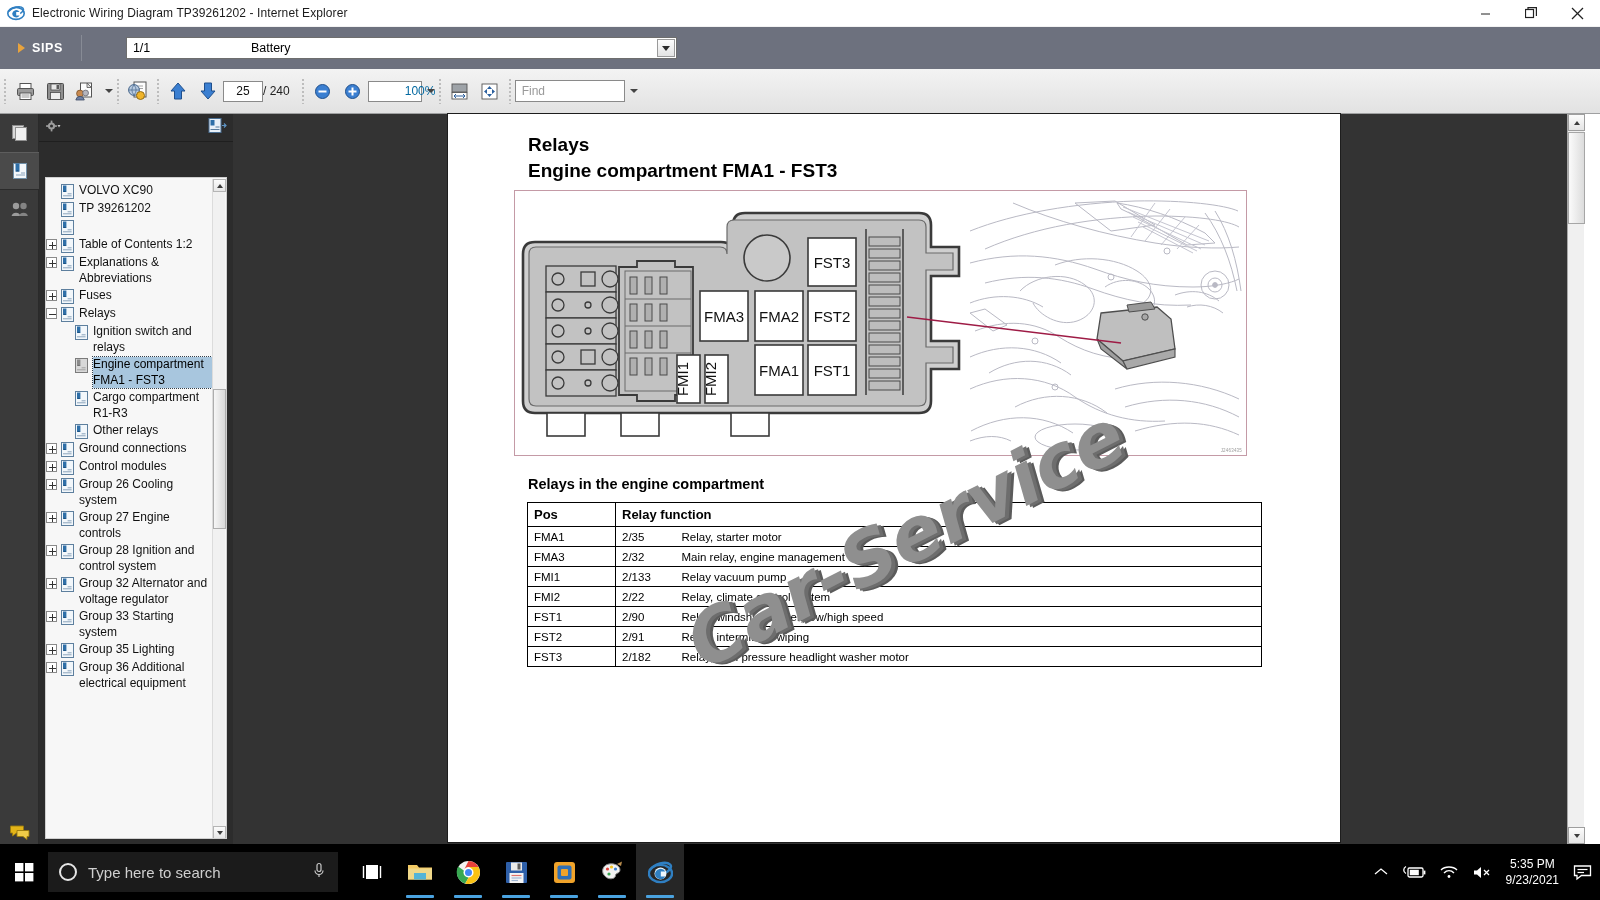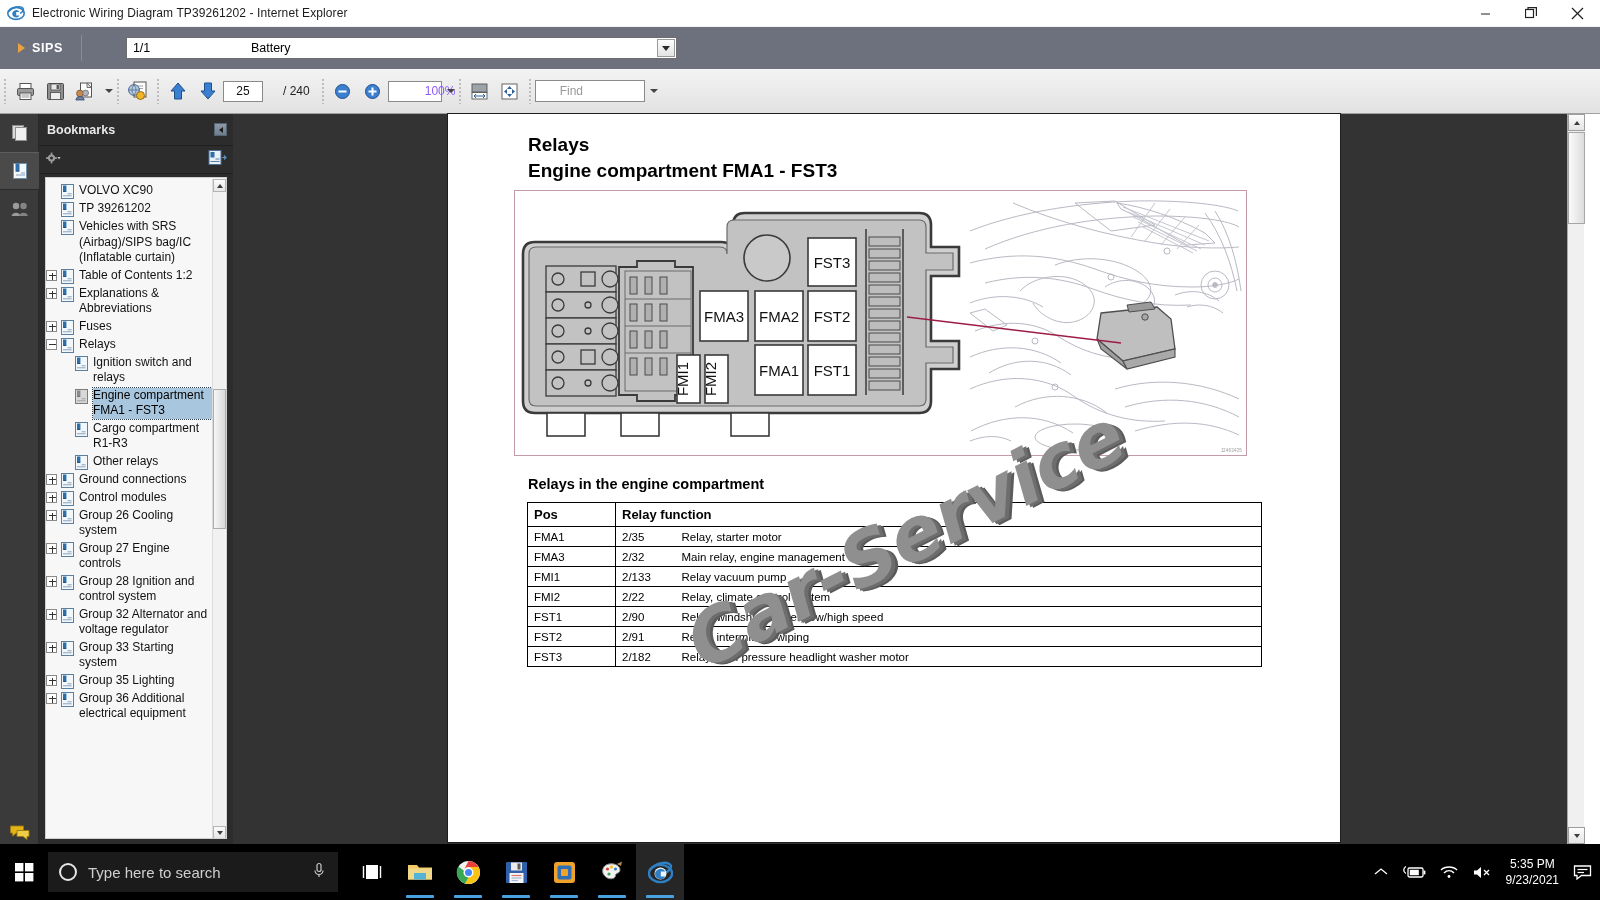--- a/index.html
+++ b/index.html
@@ -62,29 +62,29 @@
   }
   .tb-item { display: flex; align-items: center; justify-content: center; height: 38px; }
   .tb-icon { width: 30px; }
   .tb-dots { width: 4px; height: 26px; margin: 0 3px;
      background-image: radial-gradient(#bdbdbd 1px, transparent 1px);
      background-size: 4px 4px; }
   .pagefield {
     width: 40px; height: 21px; background: #fff; border: 1px solid #8a8a8a;
     font-size: 12px; color: #111; text-align: center; line-height: 19px;
   }
-  .pagetotal { font-size: 12px; color: #222; margin: 0 8px 0 20px; }
+  .pagetotal { font-size: 12px; color: #222; margin: 0 8px 0 0; }
   .zoomfield {
     width: 54px; height: 21px; background: #fff; border: 1px solid #8a8a8a;
-    font-size: 12px; color: #8b5cf6; text-align: center; line-height: 19px; padding-left: 36px;
+    font-size: 12px; color: #0369a1; text-align: center; line-height: 19px; padding-left: 36px;
   }
   .tiny-caret { width: 0; height: 0; border-left: 4px solid transparent; border-right: 4px solid transparent; border-top: 4px solid #444; margin-left: 5px; }
   .findbox {
     width: 110px; height: 22px; background: #fff; border: 1px solid #8a8a8a;
-    font-size: 12px; color: #9a9a9a; padding-left: 24px; line-height: 20px;
+    font-size: 12px; color: #9a9a9a; padding-left: 6px; line-height: 20px;
   }
 
   
   .rail {
     position: absolute; left: 0; top: 114px; width: 39px; height: 730px;
     background: #3a3a3a; border-right: 1px solid #2a2a2a;
   }
   .rail-btn { width: 39px; height: 38px; display: flex; align-items: center; justify-content: center; }
   .rail-btn.active { background: #4a4a4a; border-top: 1px solid #5d5d5d; border-bottom: 1px solid #2b2b2b; }
 
@@ -420,26 +420,20 @@
       </svg>
     </div>
     <div class="rail-btn">
       <svg width="22" height="22" viewBox="0 0 22 22">
         <path d="M15.5 6 L7 14.6 a2.8 2.8 0 0 0 4 4 L19 10.6 a4.6 4.6 0 0 0 -6.5 -6.5 L4.5 12" fill="none" stroke="#d9d9d9" stroke-width="1.7" stroke-linecap="round"></path>
       </svg>
     </div>
   </div>
 
   <div class="bmpanel">
-    <div class="bm-header">
-      <span class="bm-title">Bookmarks</span>
-      <span class="bm-collapse">
-          <i class="caret-lf"></i>
-        </span>
-    </div>
     <div class="bm-toolbar">
       <span>
         <svg width="18" height="16" viewBox="0 0 18 16">
           <circle cx="6.5" cy="8" r="3.6" fill="#9d9d9d"></circle>
           <circle cx="6.5" cy="8" r="1.5" fill="#2c2c2c"></circle>
           <g fill="#9d9d9d">
             <rect x="5.7" y="2.6" width="1.7" height="2.4"></rect>
               <rect x="5.7" y="11" width="1.7" height="2.4"></rect>
             <rect x="1.1" y="7.2" width="2.4" height="1.7"></rect>
               <rect x="9.5" y="7.2" width="2.4" height="1.7"></rect>
@@ -484,21 +478,20 @@
           </div>
           <div class="bm-row">
             <span class="exp-spacer"></span>
             <span class="bmicon"><svg viewBox="0 0 13 15" width="13" height="15">
   <rect x="0.5" y="0.5" width="12" height="14" fill="#f2f7fb" stroke="#5d7f9e" stroke-width="1"></rect>
   <rect x="2" y="1.5" width="3.4" height="6.5" fill="#2e6fa8"></rect>
   <path d="M2 8 l1.7 -1.3 l1.7 1.3 z" fill="#1d4f7c"></path>
   <line x1="6.6" y1="9.8" x2="10.6" y2="9.8" stroke="#7f9bb4" stroke-width="0.9"></line>
   <line x1="2" y1="11.8" x2="10.6" y2="11.8" stroke="#7f9bb4" stroke-width="0.9"></line>
 </svg></span>
-            <span class="lbl">Vehicles with SRS (Airbag)/SIPS bag/IC (Inflatable curtain)</span>
           </div>
           <div class="bm-row">
             <span class="exp plus"></span>
             <span class="bmicon"><svg viewBox="0 0 13 15" width="13" height="15">
   <rect x="0.5" y="0.5" width="12" height="14" fill="#f2f7fb" stroke="#5d7f9e" stroke-width="1"></rect>
   <rect x="2" y="1.5" width="3.4" height="6.5" fill="#2e6fa8"></rect>
   <path d="M2 8 l1.7 -1.3 l1.7 1.3 z" fill="#1d4f7c"></path>
   <line x1="6.6" y1="9.8" x2="10.6" y2="9.8" stroke="#7f9bb4" stroke-width="0.9"></line>
   <line x1="2" y1="11.8" x2="10.6" y2="11.8" stroke="#7f9bb4" stroke-width="0.9"></line>
 </svg></span>

